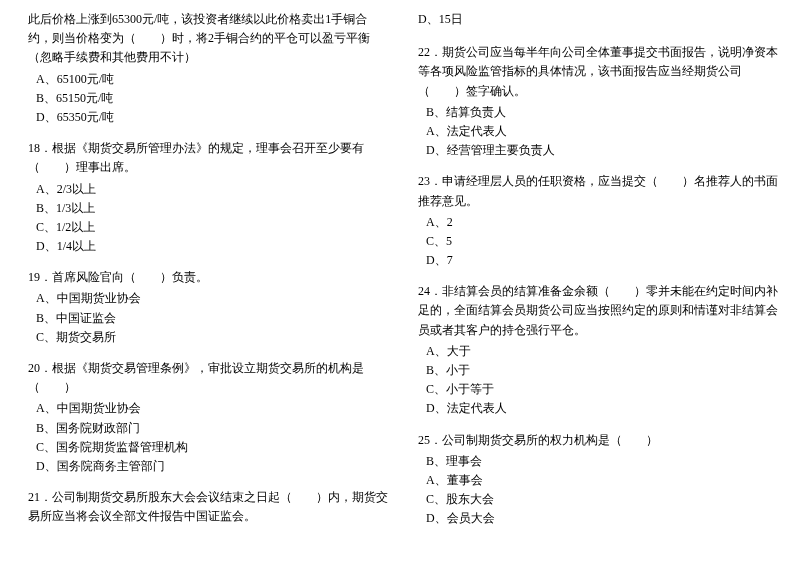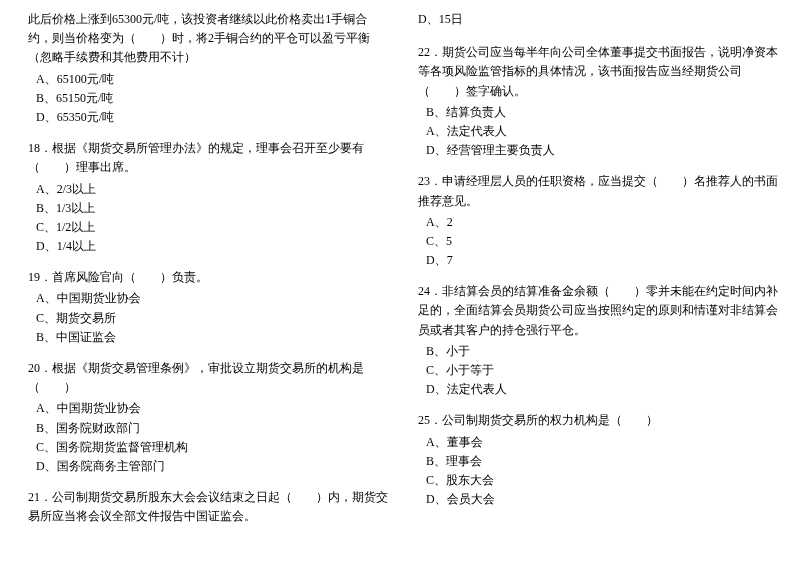--- a/index.html
+++ b/index.html
@@ -54,22 +54,22 @@
       <div class="question-block">
         <div class="question-text">18．根据《期货交易所管理办法》的规定，理事会召开至少要有（　　）理事出席。</div>
         <div class="option">A、2/3以上</div>
         <div class="option">B、1/3以上</div>
         <div class="option">C、1/2以上</div>
         <div class="option">D、1/4以上</div>
       </div>
       <div class="question-block">
         <div class="question-text">19．首席风险官向（　　）负责。</div>
         <div class="option">A、中国期货业协会</div>
+        <div class="option">B、中国证监会</div>
         <div class="option">C、期货交易所</div>
-        <div class="option">B、中国证监会</div>
       </div>
       <div class="question-block">
         <div class="question-text">20．根据《期货交易管理条例》，审批设立期货交易所的机构是（　　）</div>
         <div class="option">A、中国期货业协会</div>
         <div class="option">B、国务院财政部门</div>
         <div class="option">C、国务院期货监督管理机构</div>
         <div class="option">D、国务院商务主管部门</div>
       </div>
       <div class="question-block">
         <div class="question-text">21．公司制期货交易所股东大会会议结束之日起（　　）内，期货交易所应当将会议全部文件报告中国证监会。</div>
@@ -86,25 +86,26 @@
         <div class="option">D、经营管理主要负责人</div>
       </div>
       <div class="question-block">
         <div class="question-text">23．申请经理层人员的任职资格，应当提交（　　）名推荐人的书面推荐意见。</div>
         <div class="option">A、2</div>
         <div class="option">C、5</div>
         <div class="option">D、7</div>
       </div>
       <div class="question-block">
         <div class="question-text">24．非结算会员的结算准备金余额（　　）零并未能在约定时间内补足的，全面结算会员期货公司应当按照约定的原则和情谨对非结算会员或者其客户的持仓强行平仓。</div>
+        <div class="option">A、大于</div>
         <div class="option">B、小于</div>
         <div class="option">C、小于等于</div>
         <div class="option">D、法定代表人</div>
       </div>
       <div class="question-block">
         <div class="question-text">25．公司制期货交易所的权力机构是（　　）</div>
+        <div class="option">B、理事会</div>
         <div class="option">A、董事会</div>
-        <div class="option">B、理事会</div>
         <div class="option">C、股东大会</div>
         <div class="option">D、会员大会</div>
       </div>
     </div>
 </div>
 
 </body></html>

